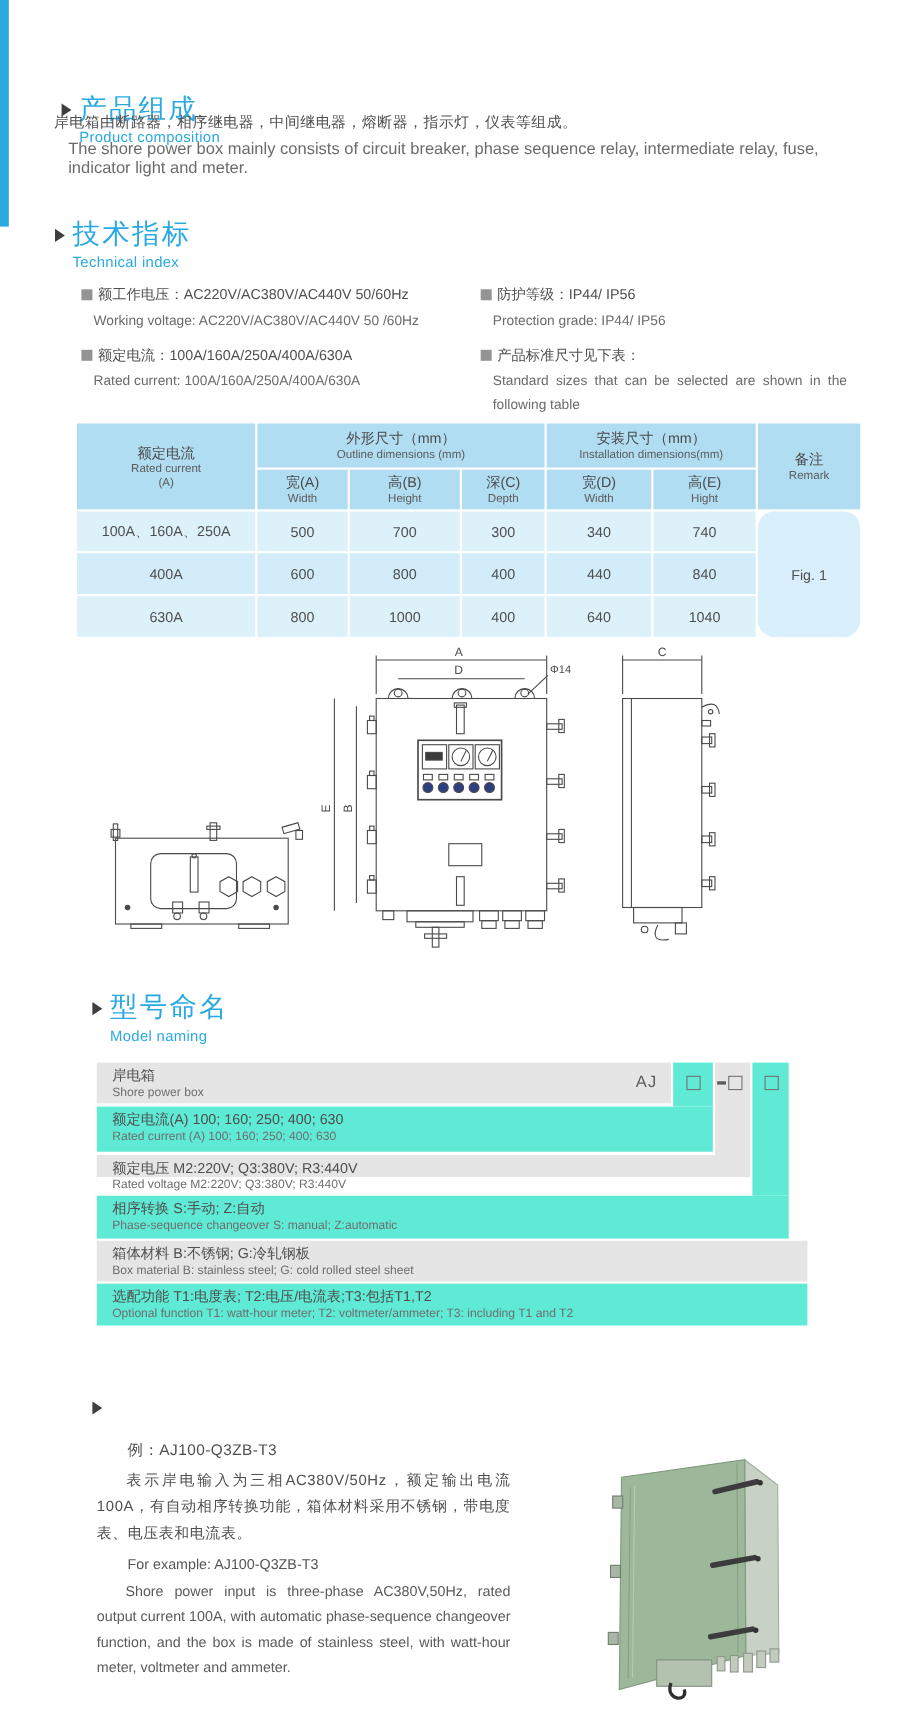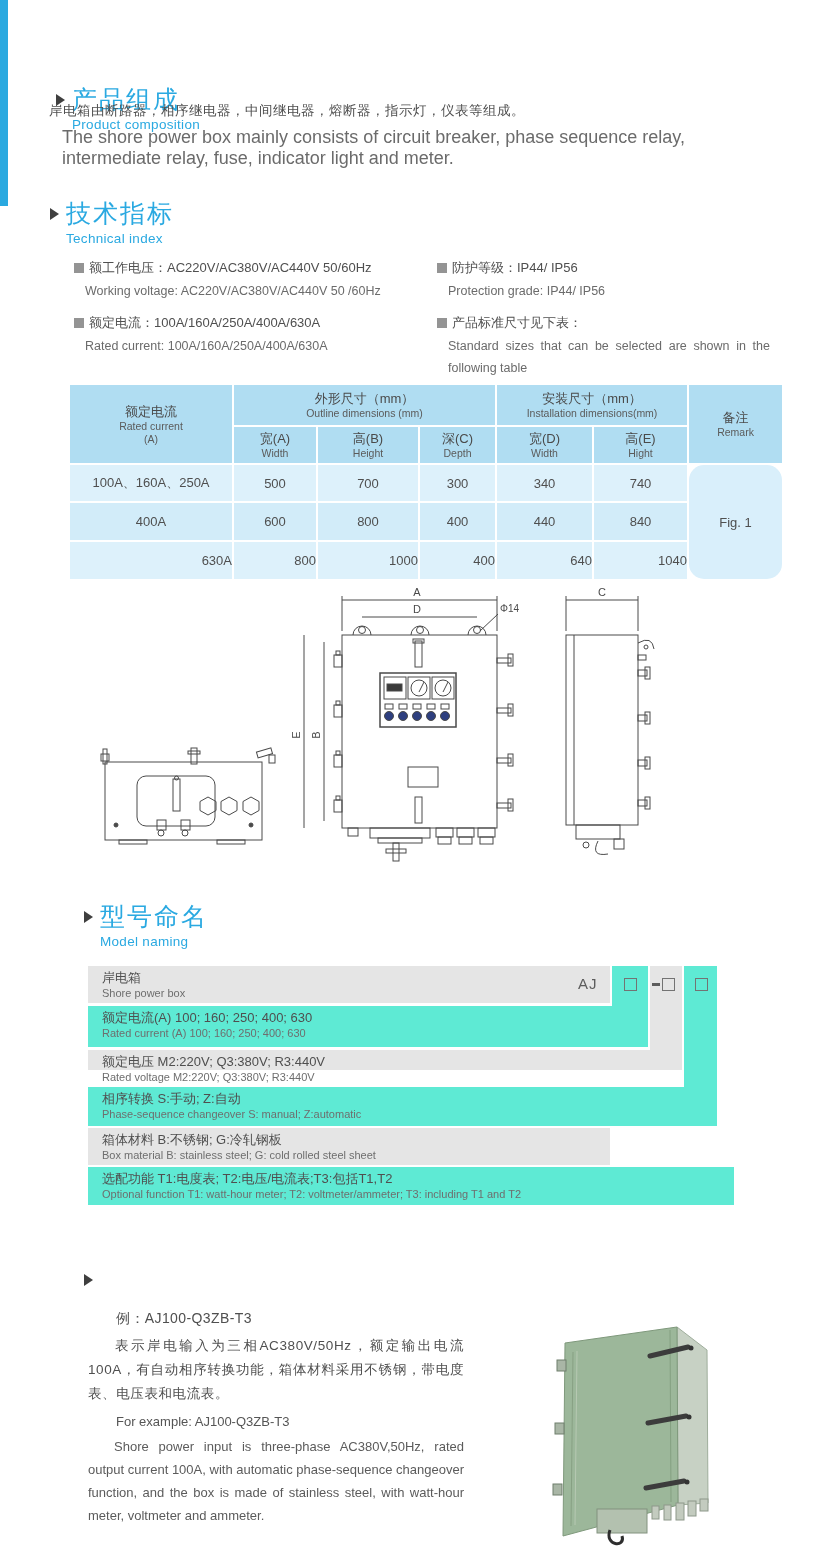--- a/index.html
+++ b/index.html
@@ -13,39 +13,39 @@
   
   .accent-bar{left:0;top:0;width:8px;height:206px;background:#2aa9e0;}
 
   
   .sec-header{display:flex;align-items:flex-start;}
   .tri{width:0;height:0;border-left:9px solid #3f3f3f;border-top:6px solid transparent;border-bottom:6px solid transparent;margin-top:8px;margin-right:7px;flex:none;}
   .sec-title-cn{font-size:25px;color:#2aa9e1;letter-spacing:2px;line-height:1.1;}
   .sec-title-en{font-size:13.5px;color:#2aa9e1;margin-top:3px;letter-spacing:0.3px;}
 
   .body-cn{font-size:13.5px;color:#4f4f4f;letter-spacing:0.5px;}
-  .body-en{font-size:18px;color:#6b6b6b;}
+  .body-en{font-size:15px;color:#6b6b6b;}
 
   
   .spec{margin-bottom:9px;}
   .spec-cn{font-size:13px;color:#4f4f4f;line-height:24px;padding-left:12px;}
   .bullet{display:inline-block;width:10px;height:10px;background:#949494;margin-right:5px;vertical-align:-1px;}
   .spec-en{font-size:12.5px;color:#6b6b6b;line-height:22px;padding-left:23px;}
   .just{text-align:justify;}
 
   
   table.dims{border-collapse:separate;border-spacing:2px;table-layout:fixed;width:700px;background:#ffffff;}
   table.dims td,table.dims th{padding:0;text-align:center;vertical-align:middle;font-weight:normal;}
   .th{background:#b0ddf2;color:#4a4a4a;}
   .cell-cn{font-size:13px;line-height:17px;}
   .cell-en{font-size:10.5px;line-height:13px;color:#5b5b5b;}
   .td-val{background:#d9effb;font-size:13px;color:#4f4f4f;}
   tr.r1 td.td-val{background:#ddf1fb;}
   tr.r2 td.td-val{background:#d2ecf9;}
-  tr.r3 td.td-val{background:#ddf1fb;text-align:right;}
+  tr.r3 td.td-val{background:#ddf1fb;}
   td.remark-cell{background:#d9effb;font-size:13px;color:#4f4f4f;border-radius:15px;}
 
   
   .model-wrap{left:88px;top:966px;width:646px;height:240px;}
   .mrow{position:absolute;left:0;box-sizing:border-box;padding:4px 0 0 14px;}
   .m-blue{background:#e5e5e5;}
   .m-gray{background:#5eead4;}
   .mrow .row-cn{font-size:13px;color:#4f4f4f;line-height:16px;}
   .mrow .row-en{font-size:11px;color:#6e6e6e;line-height:15px;}
   .band{position:absolute;top:0;}
@@ -344,21 +344,21 @@
     <div class="row-en">Rated current (A) 100; 160; 250; 400; 630</div>
   </div>
   <div class="mrow m-blue" style="top:84px;height:20px;width:594px;">
     <div class="row-cn">额定电压   M2:220V;  Q3:380V;  R3:440V</div>
     <div class="row-en">Rated voltage  M2:220V;  Q3:380V;  R3:440V</div>
   </div>
   <div class="mrow m-gray" style="top:121px;height:39px;width:629px;">
     <div class="row-cn">相序转换  S:手动; Z:自动</div>
     <div class="row-en">Phase-sequence changeover  S: manual;  Z:automatic</div>
   </div>
-  <div class="mrow m-blue" style="top:162px;height:37px;width:522px;">
+  <div class="mrow m-blue" style="top:162px;height:37px;width:646px;">
     <div class="row-cn">箱体材料   B:不锈钢;  G:冷轧钢板</div>
     <div class="row-en">Box material   B: stainless steel; G: cold rolled steel sheet</div>
   </div>
   <div class="mrow m-gray" style="top:201px;height:38px;width:646px;">
     <div class="row-cn">选配功能    T1:电度表;  T2:电压/电流表;T3:包括T1,T2</div>
     <div class="row-en">Optional function  T1: watt-hour meter; T2: voltmeter/ammeter; T3: including T1 and T2</div>
   </div>
 
   <span class="code-prefix">AJ</span>
   <span class="code-box" style="left:536px;"></span>

